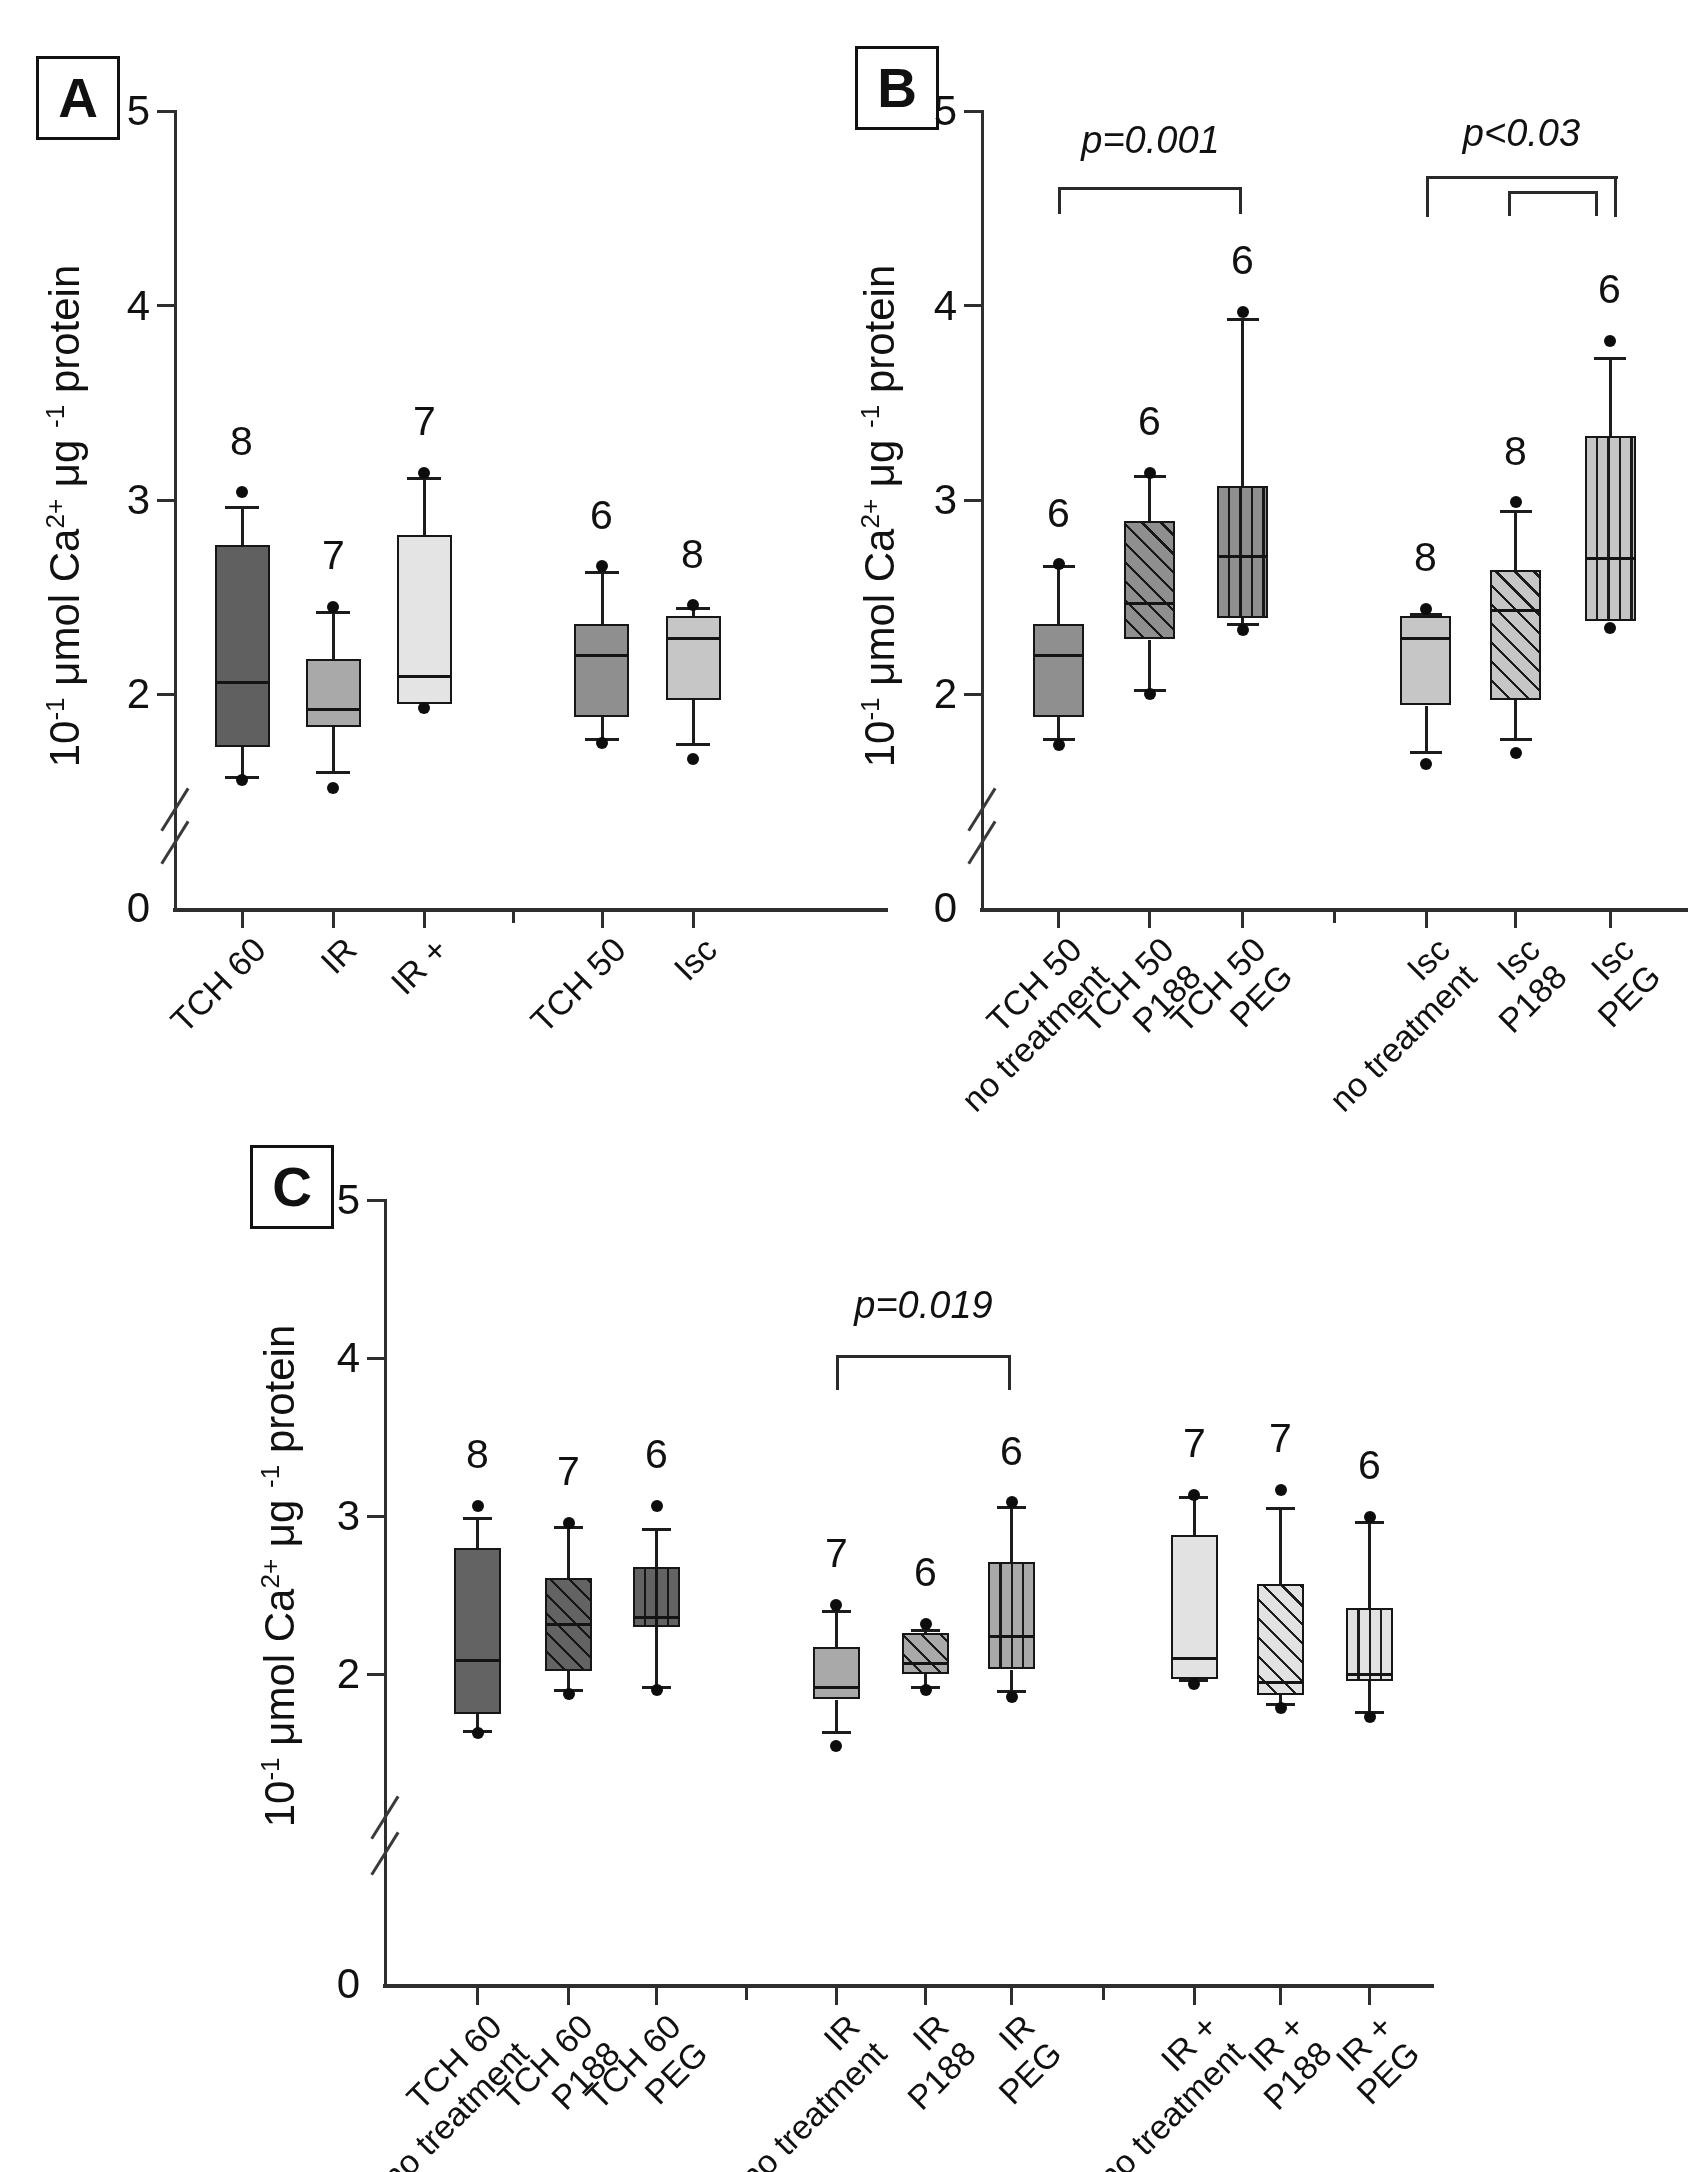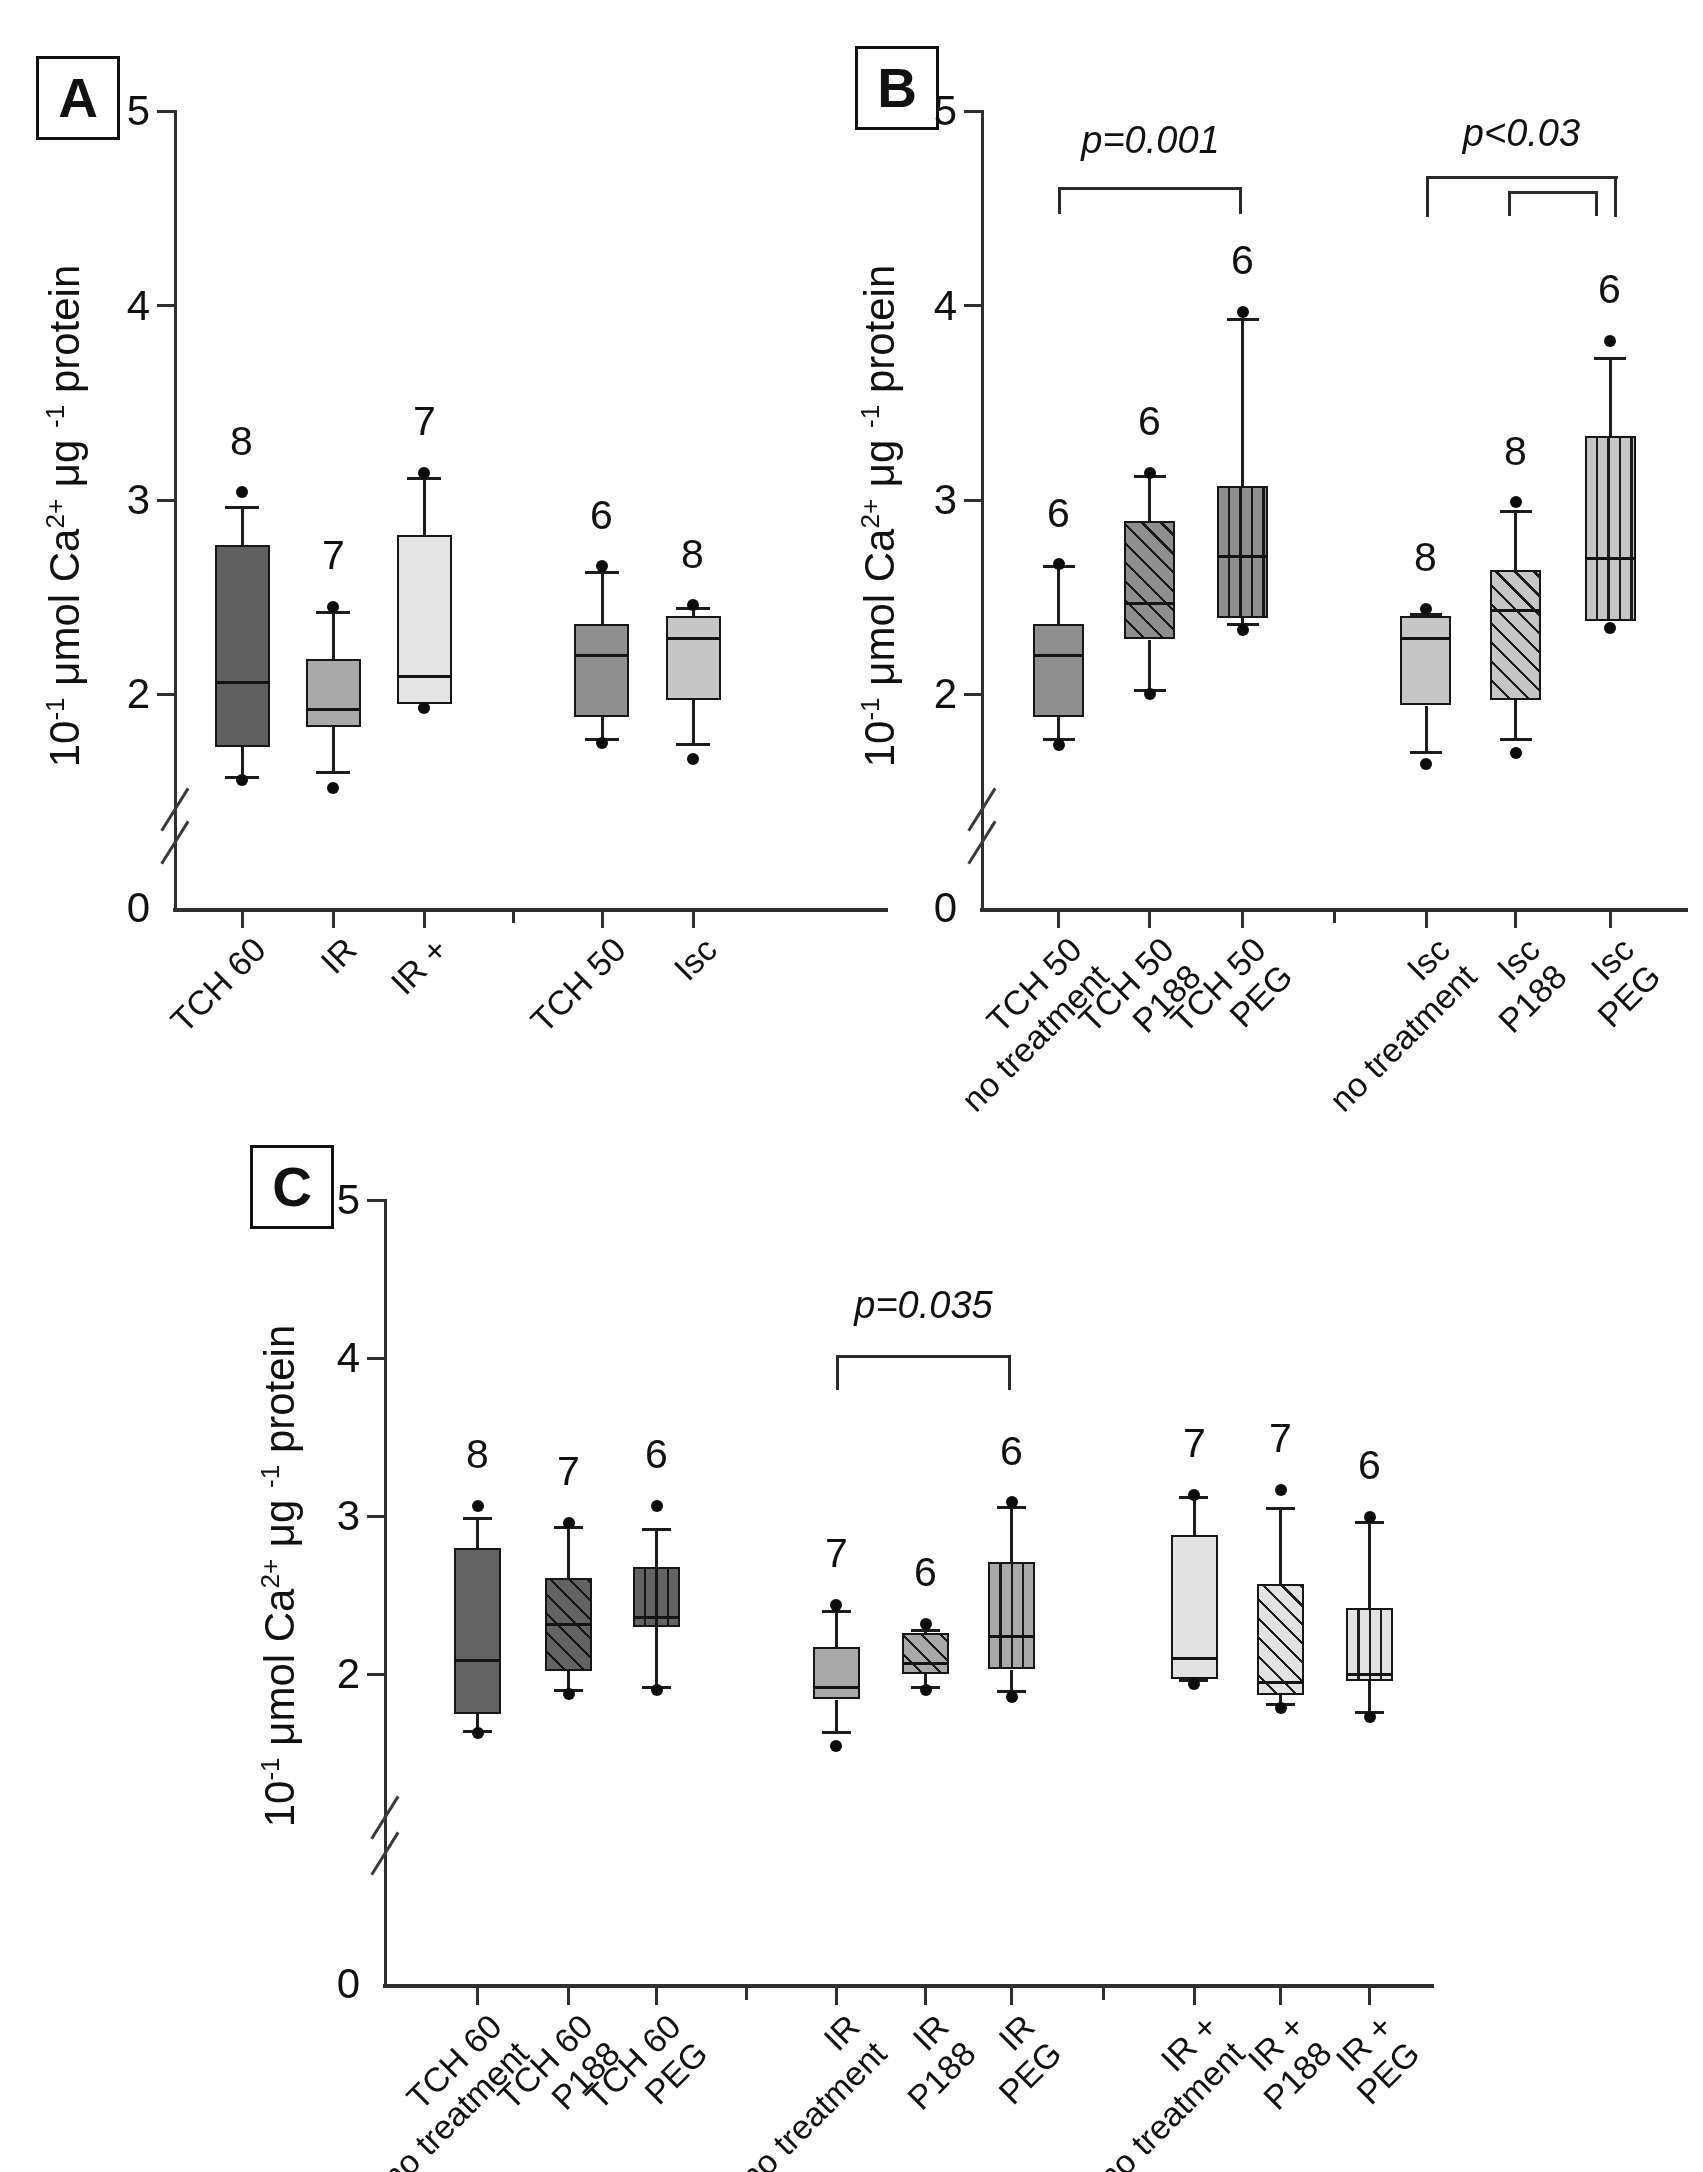--- a/index.html
+++ b/index.html
@@ -354,15 +354,15 @@
     <div class="box pat-stripe" style="left: 1346px; top: 1608px; width: 47px; height: 73px; background-color: rgb(226, 226, 226);"></div>
     <div class="median" style="left: 1346px; top: 1673px; width: 47px; height: 3.2px;"></div>
     <div class="dot" style="left: 1364px; top: 1511px;"></div>
     <div class="dot" style="left: 1364px; top: 1711px;"></div>
     <div class="nlabel" style="left: 1325px; top: 1445px;">6</div>
     <div class="catlabel" style="left: 1099px; top: 2007px;">IR +
 PEG</div>
     <div class="bracket" style="left: 836px; top: 1355px; width: 175px; height: 3.2px;"></div>
     <div class="bracket" style="left: 836px; top: 1355px; width: 3.2px; height: 35px;"></div>
     <div class="bracket" style="left: 1008px; top: 1355px; width: 3.2px; height: 35px;"></div>
-    <div class="plabel" style="left: 796px; top: 1286px;">p=0.035</div>
+    <div class="plabel" style="left: 796px; top: 1286px;">p=0.019</div>
   </div>
 
 
 </body></html>

